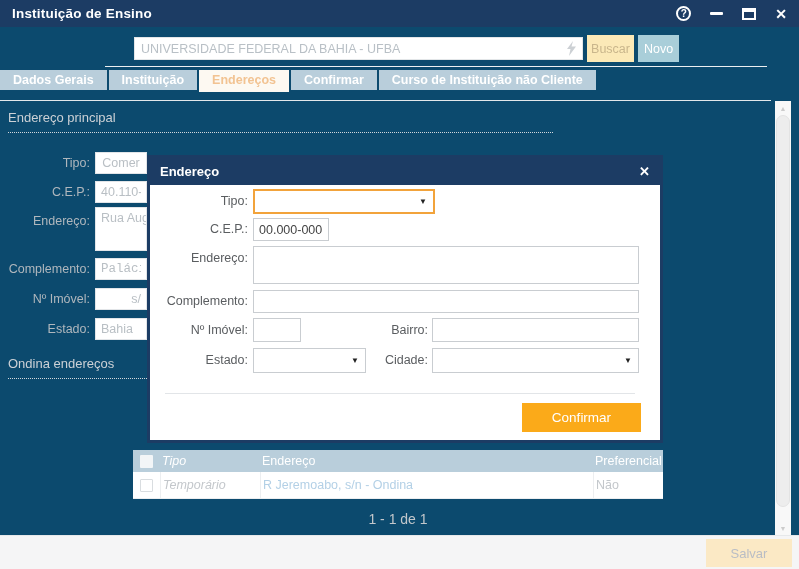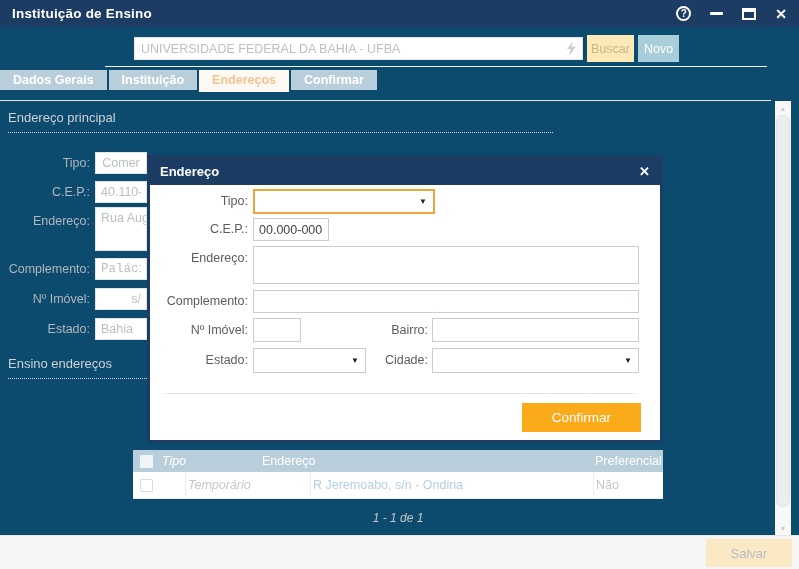--- a/index.html
+++ b/index.html
@@ -54,27 +54,27 @@
   
   .tbl { position:absolute; left:133px; top:450px; width:530px; font-size:12.5px; }
   .tbl-head { display:flex; align-items:center; height:22px; background:#b9cedb; color:#ffffff; }
   .tbl-row { display:flex; align-items:center; height:27px; background:#fff;
              border-bottom:1px solid #eceef0; cursor:pointer; }
   .cell-chk { width:27px; display:flex; justify-content:center; align-items:center; }
   .cell-tipo { width:100px; padding-left:2px;font-style:italic; }
   .cell-end { flex:1; padding-left:2px; }
   .cell-pref { width:70px; padding-left:2px; }
   .tbl-row .cell-tipo, .tbl-row .cell-end, .tbl-row .cell-pref {
-      border-left:1px solid #eceef0; height:100%; display:flex; align-items:center;margin-left:25px; }
+      border-left:1px solid #eceef0; height:100%; display:flex; align-items:center; }
   .tbl-row .cell-tipo, .tbl-row .cell-pref { color:#c3c7cb; }
   .row-link { color:#b3d0e6; }
   .chk-head { width:13px; height:13px; background:#f2f5f7; border-radius:1px; cursor:pointer; }
   .chk-row { width:13px; height:13px; background:#fff; border:1px solid #d9dde0; border-radius:1px; cursor:pointer; }
   .pagination { position:absolute; left:133px; top:511px; width:530px; text-align:center;
-                font-size:12px; color:#c3c7cb;font-style:italic; }
+                font-size:14px; color:#c3c7cb; }
 
   
   .scrollbar { position:absolute; left:775px; top:101px; width:16px; height:434px; background:#f8f8f8; }
   .sb-arrow { position:absolute; left:0; width:16px; height:14px; color:#cccccc; font-size:7px;
               display:flex; align-items:center; justify-content:center; cursor:pointer; }
   .sb-thumb { position:absolute; left:1px; top:14px; width:14px; height:392px; background:#ededed;
               border:1px solid #e3e3e3; border-radius:7px; cursor:pointer; }
 
   
   .footer { position:absolute; left:0; right:0; top:535px; height:34px; background:#f5f5f6;
@@ -134,20 +134,21 @@
   <button class="btn-buscar">Buscar</button>
   <button class="btn-novo">Novo</button>
   <div class="hdr-sep"></div>
 
   <div class="tab-underline"></div>
   <div class="tabs">
     <div class="tab">Dados Gerais</div>
     <div class="tab">Instituição</div>
     <div class="tab active">Endereços</div>
     <div class="tab">Confirmar</div>
+    <div class="tab">Curso de Instituição não Cliente</div>
   </div>
 
   <span class="section-title" style="top:110px;">Endereço principal</span>
   <div class="dotted-line" style="top:132px; width:545px;"></div>
 
   <span class="bg-row-label" style="top:156px;">Tipo:</span>
   <input class="bg-input" style="top: 152px; text-align: center;" value="Comer">
 
   <span class="bg-row-label" style="top:185px;">C.E.P.:</span>
   <input class="bg-input" style="top: 181px;" value="40.110-">
@@ -157,21 +158,21 @@
 
   <span class="bg-row-label" style="top:262px;">Complemento:</span>
   <input class="bg-input" style="top: 258px; font-family: Liberation Mono, monospace;" value="Palácio">
 
   <span class="bg-row-label" style="top:292px;">Nº Imóvel:</span>
   <input class="bg-input num-right" style="top: 288px;" value="s/">
 
   <span class="bg-row-label" style="top:322px;">Estado:</span>
   <input class="bg-input" style="top: 318px;" value="Bahia">
 
-  <span class="section-title" style="top:356px;">Ensino endereços</span>
+  <span class="section-title" style="top:356px;">Ondina endereços</span>
   <div class="dotted-line" style="top:378px; width:545px;"></div>
 
   <div class="tbl">
     <div class="tbl-head">
       <span class="cell-chk">
           <span class="chk-head"></span>
         </span>
       <span class="cell-tipo">Tipo</span>
       <span class="cell-end">Endereço</span>
       <span class="cell-pref">Preferencial</span>

